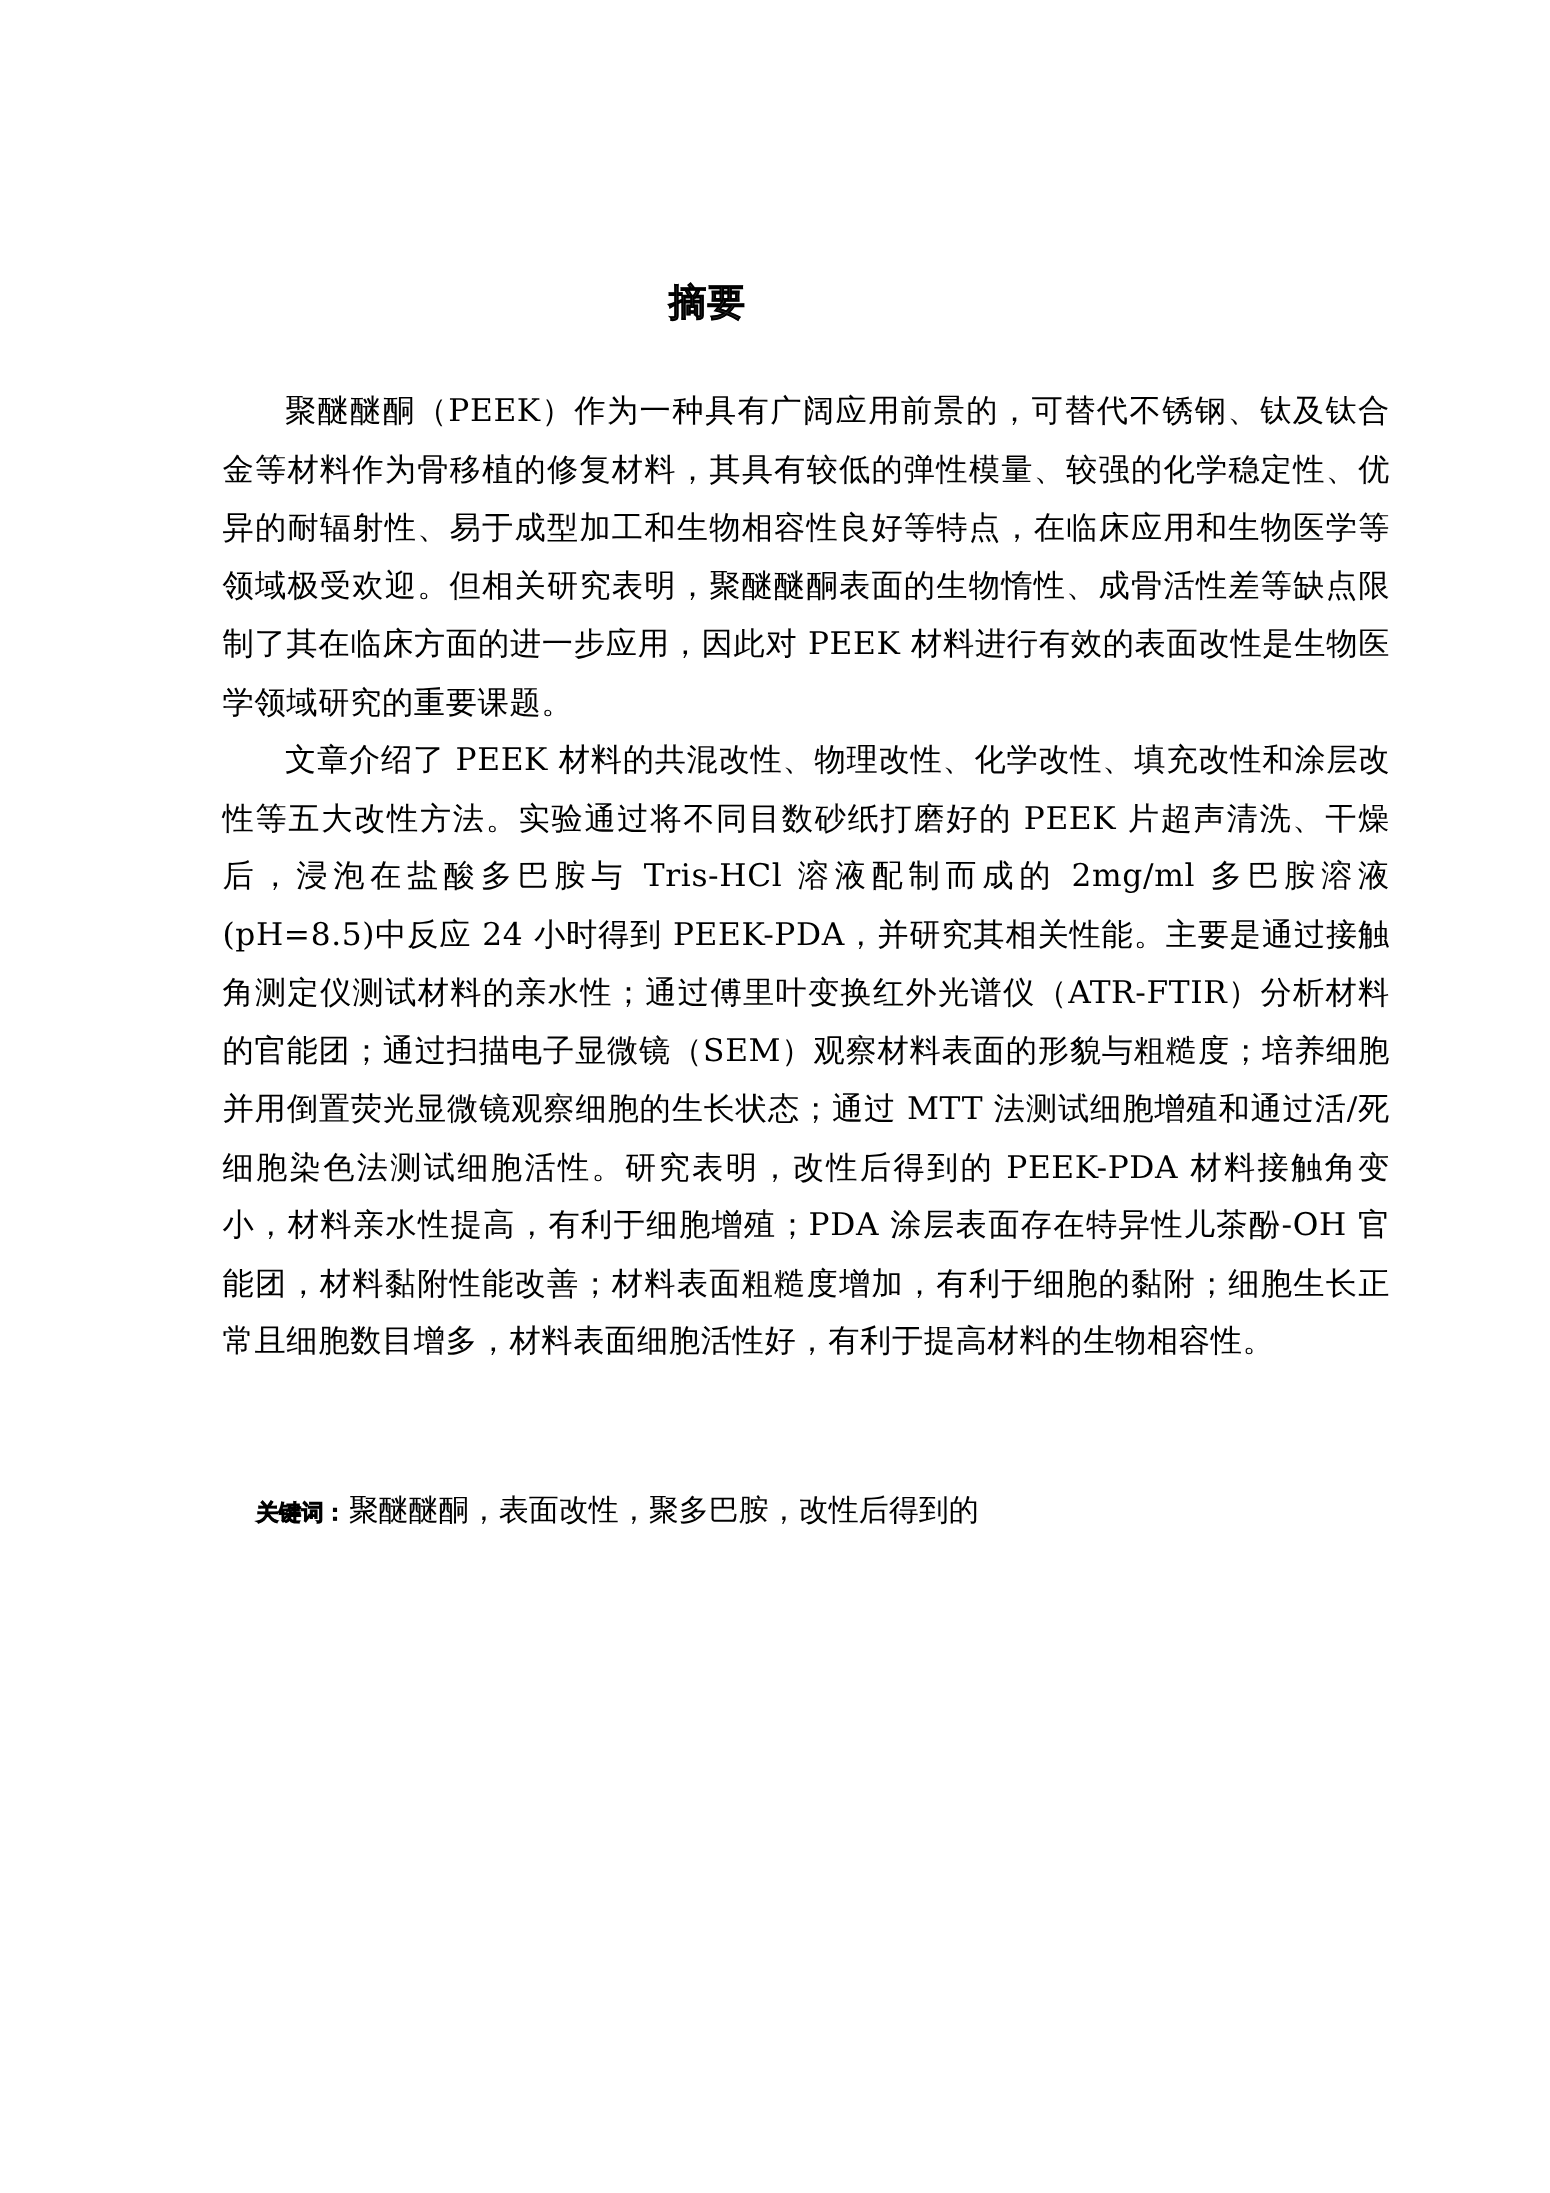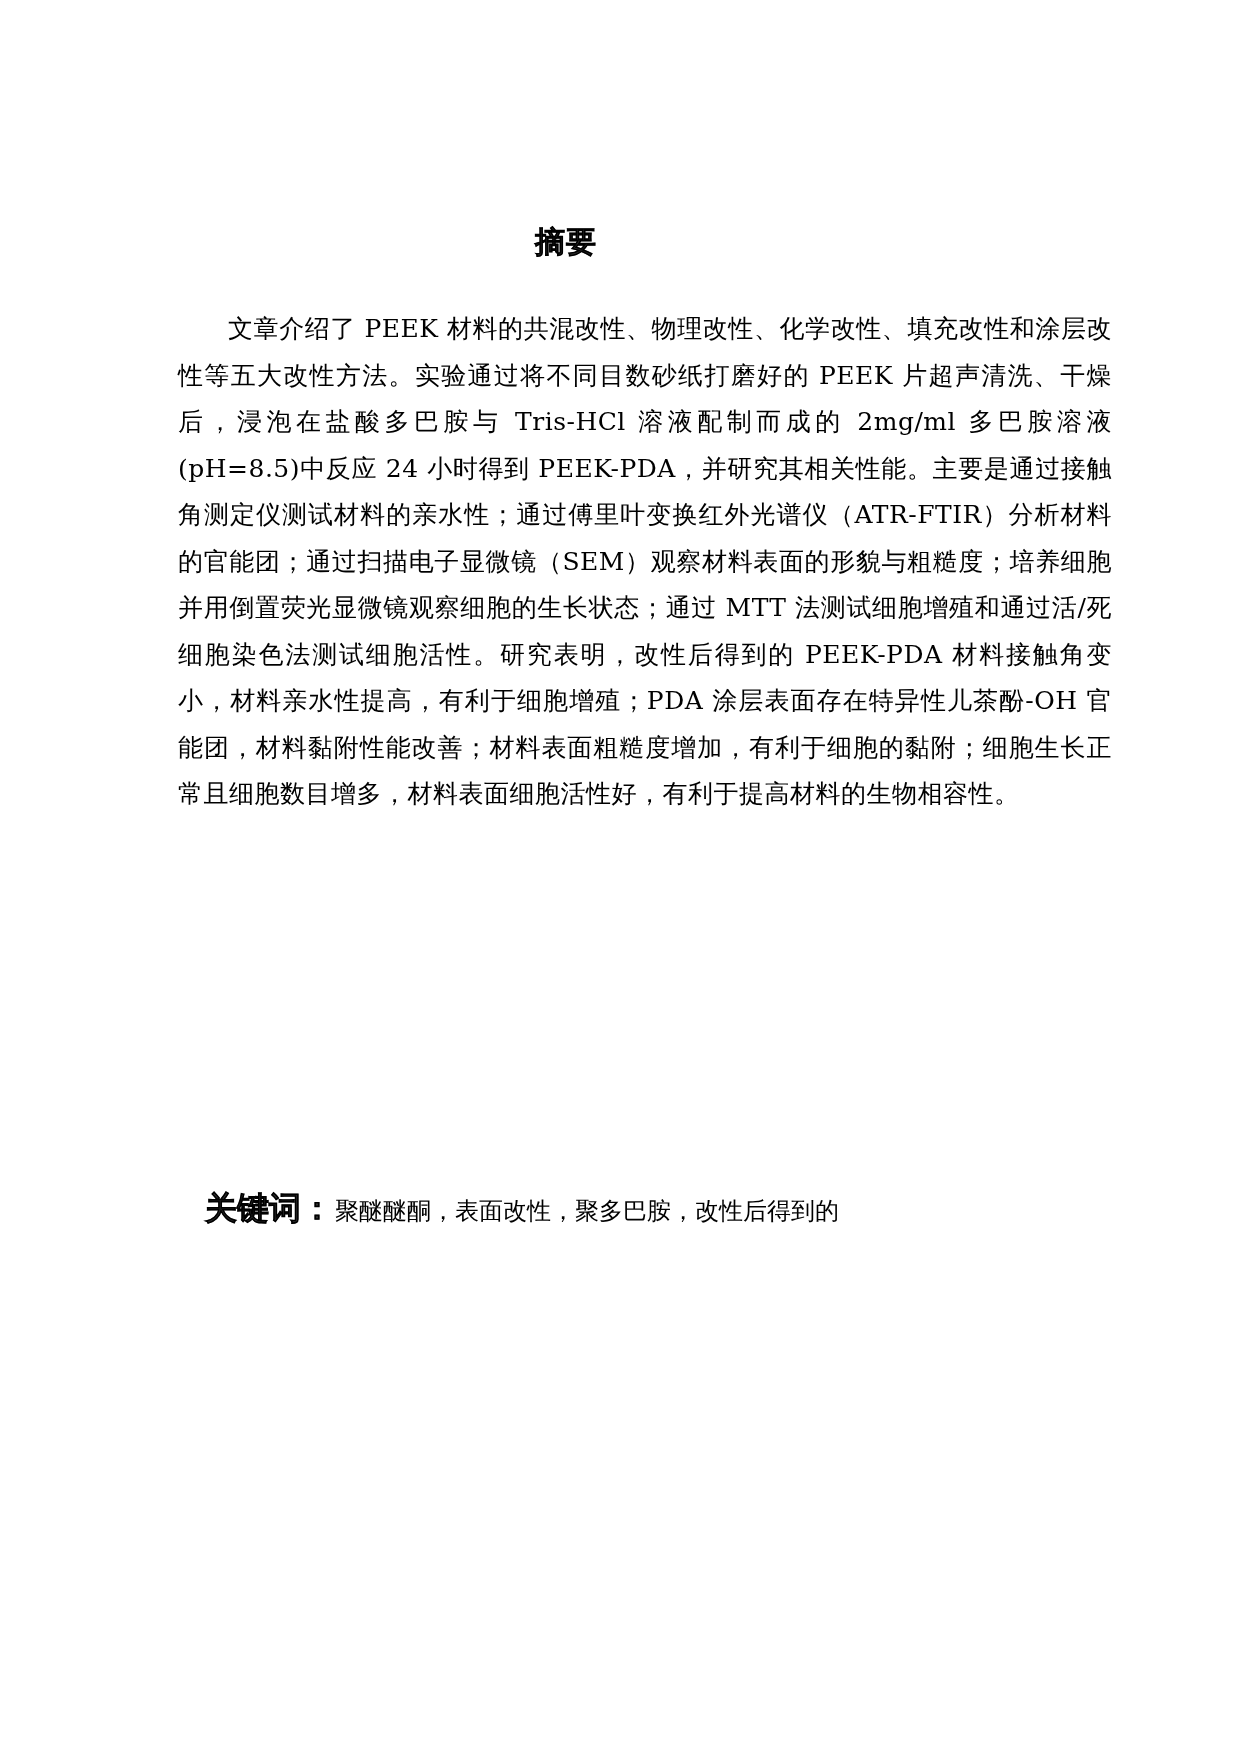--- a/index.html
+++ b/index.html
@@ -6,30 +6,31 @@
   body { width: 1240px; height: 1754px; position: relative; overflow: hidden;
          font-family: "DejaVu Serif", "Liberation Serif", serif; color: #000; }
   .title { position: absolute; top: 222px; left: 0; width: 1132px; text-align: center;
            font-size: 30px; font-weight: bold; letter-spacing: 1px;
            color: #333; -webkit-text-stroke: 0.6px #000;
            font-family: "DejaVu Sans", "Liberation Sans", sans-serif; }
   .body-text { position: absolute; left: 178px; width: 934px; top: 306px; }
   .para { margin: 0; font-size: 25px; line-height: 46.5px; text-align: justify;
           text-indent: 50px; letter-spacing: 0.5px; }
   .keywords { position: absolute; left: 205px; top: 1188px; font-size: 24px; line-height: 40px; }
-  .kw-label { font-weight: bold; font-size: 32px; color: #333; -webkit-text-stroke: 0.6px #000;
+  .kw-label { font-weight: bold; font-size: 18px; color: #333; -webkit-text-stroke: 0.6px #000;
               font-family: Liberation Serif, serif; }
   .kw-values { margin-left: 2px; }
 </style>
 </head>
 <body>
 
 <div>
   <div class="title">摘要</div>
 
   <div class="body-text">
+    <p class="para">聚醚醚酮（PEEK）作为一种具有广阔应用前景的，可替代不锈钢、钛及钛合金等材料作为骨移植的修复材料，其具有较低的弹性模量、较强的化学稳定性、优异的耐辐射性、易于成型加工和生物相容性良好等特点，在临床应用和生物医学等领域极受欢迎。但相关研究表明，聚醚醚酮表面的生物惰性、成骨活性差等缺点限制了其在临床方面的进一步应用，因此对 PEEK 材料进行有效的表面改性是生物医学领域研究的重要课题。</p>
     <p class="para">文章介绍了 PEEK 材料的共混改性、物理改性、化学改性、填充改性和涂层改性等五大改性方法。实验通过将不同目数砂纸打磨好的 PEEK 片超声清洗、干燥后，浸泡在盐酸多巴胺与 Tris-HCl 溶液配制而成的 2mg/ml 多巴胺溶液(pH=8.5)中反应 24 小时得到 PEEK-PDA，并研究其相关性能。主要是通过接触角测定仪测试材料的亲水性；通过傅里叶变换红外光谱仪（ATR-FTIR）分析材料的官能团；通过扫描电子显微镜（SEM）观察材料表面的形貌与粗糙度；培养细胞并用倒置荧光显微镜观察细胞的生长状态；通过 MTT 法测试细胞增殖和通过活/死细胞染色法测试细胞活性。研究表明，改性后得到的 PEEK-PDA 材料接触角变小，材料亲水性提高，有利于细胞增殖；PDA 涂层表面存在特异性儿茶酚-OH 官能团，材料黏附性能改善；材料表面粗糙度增加，有利于细胞的黏附；细胞生长正常且细胞数目增多，材料表面细胞活性好，有利于提高材料的生物相容性。</p>
   </div>
 
   <div class="keywords">
     <span class="kw-label">关键词：</span><span class="kw-values">聚醚醚酮，表面改性，聚多巴胺，改性后得到的</span>
   </div>
 </div>
 
 </body></html>

